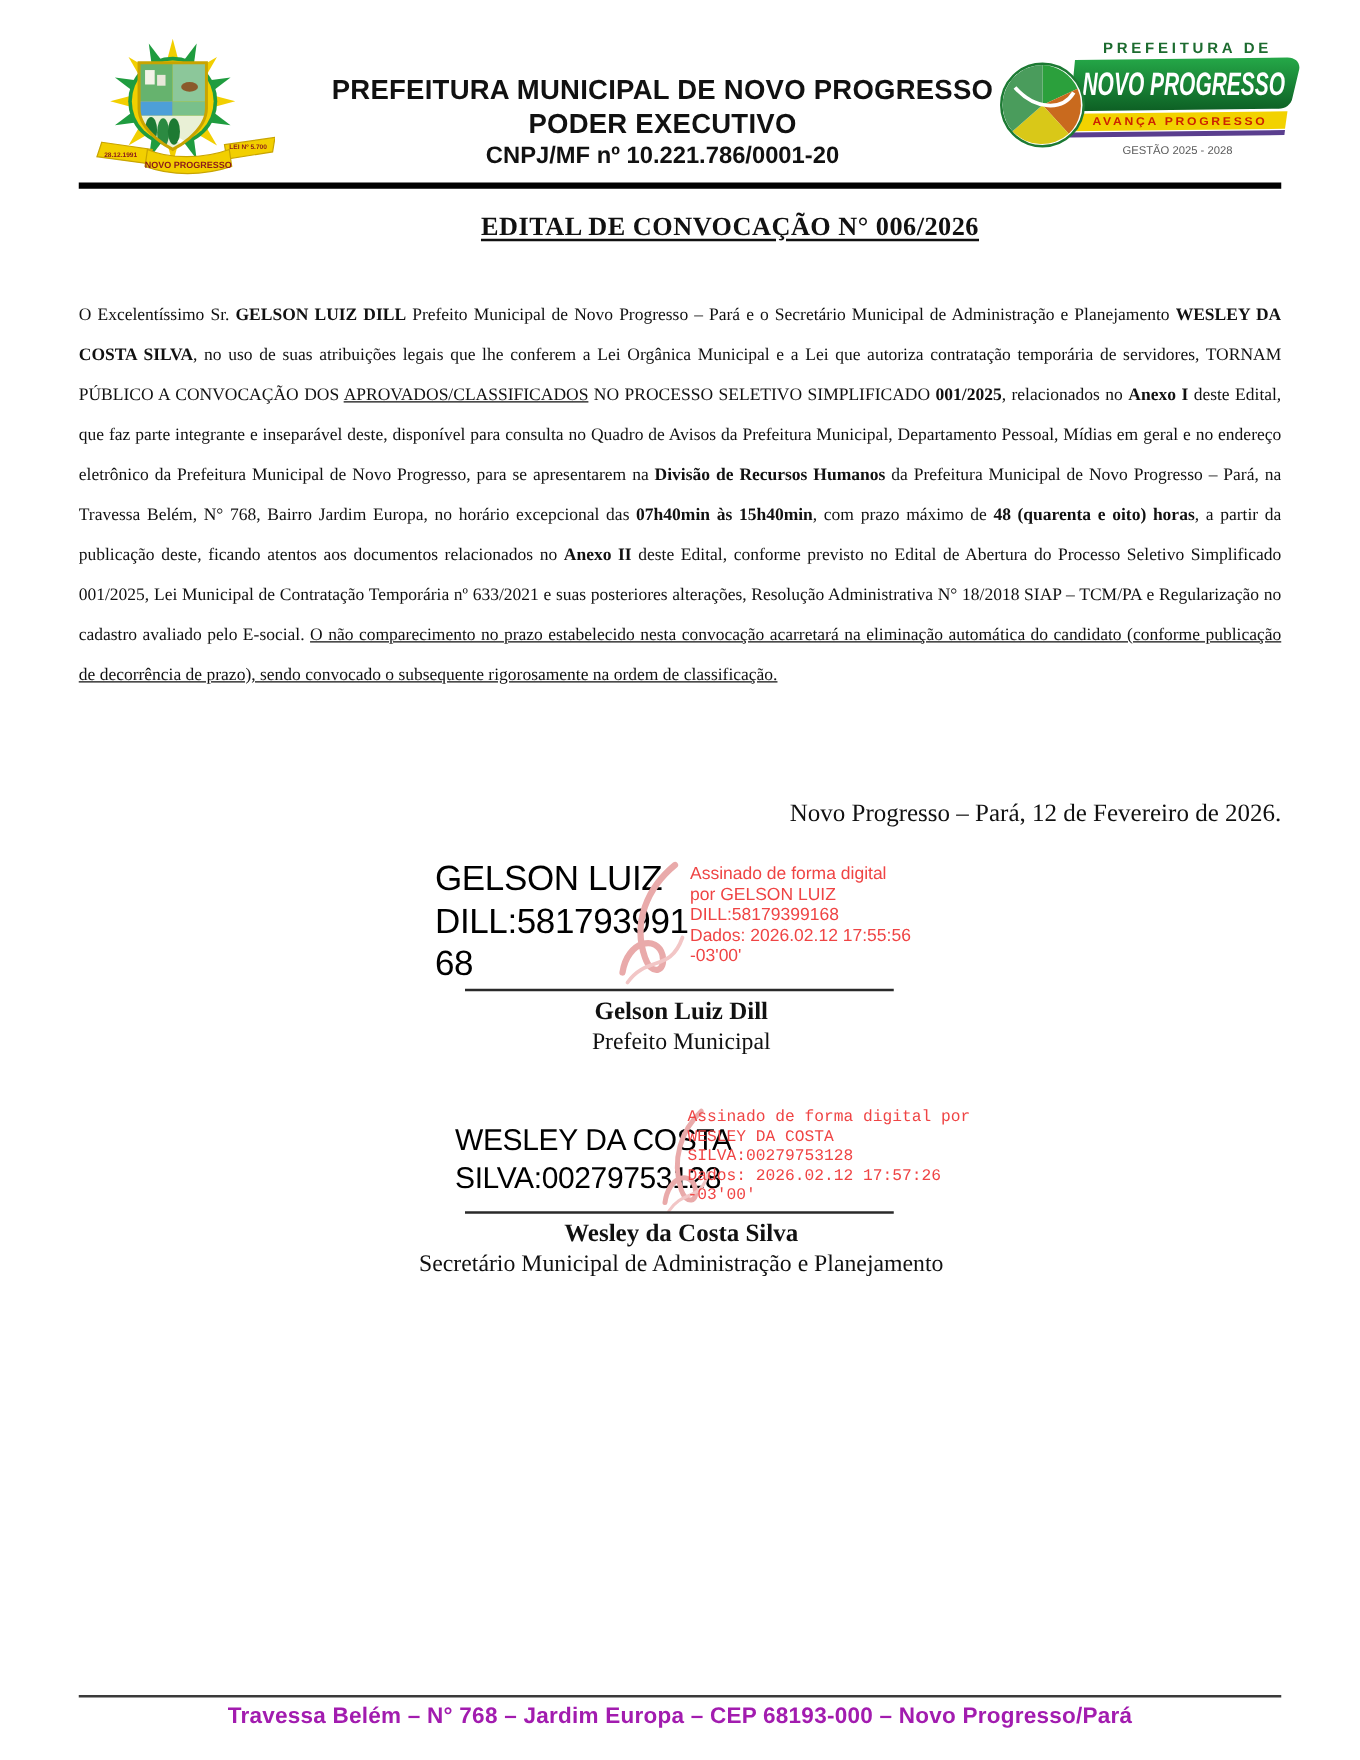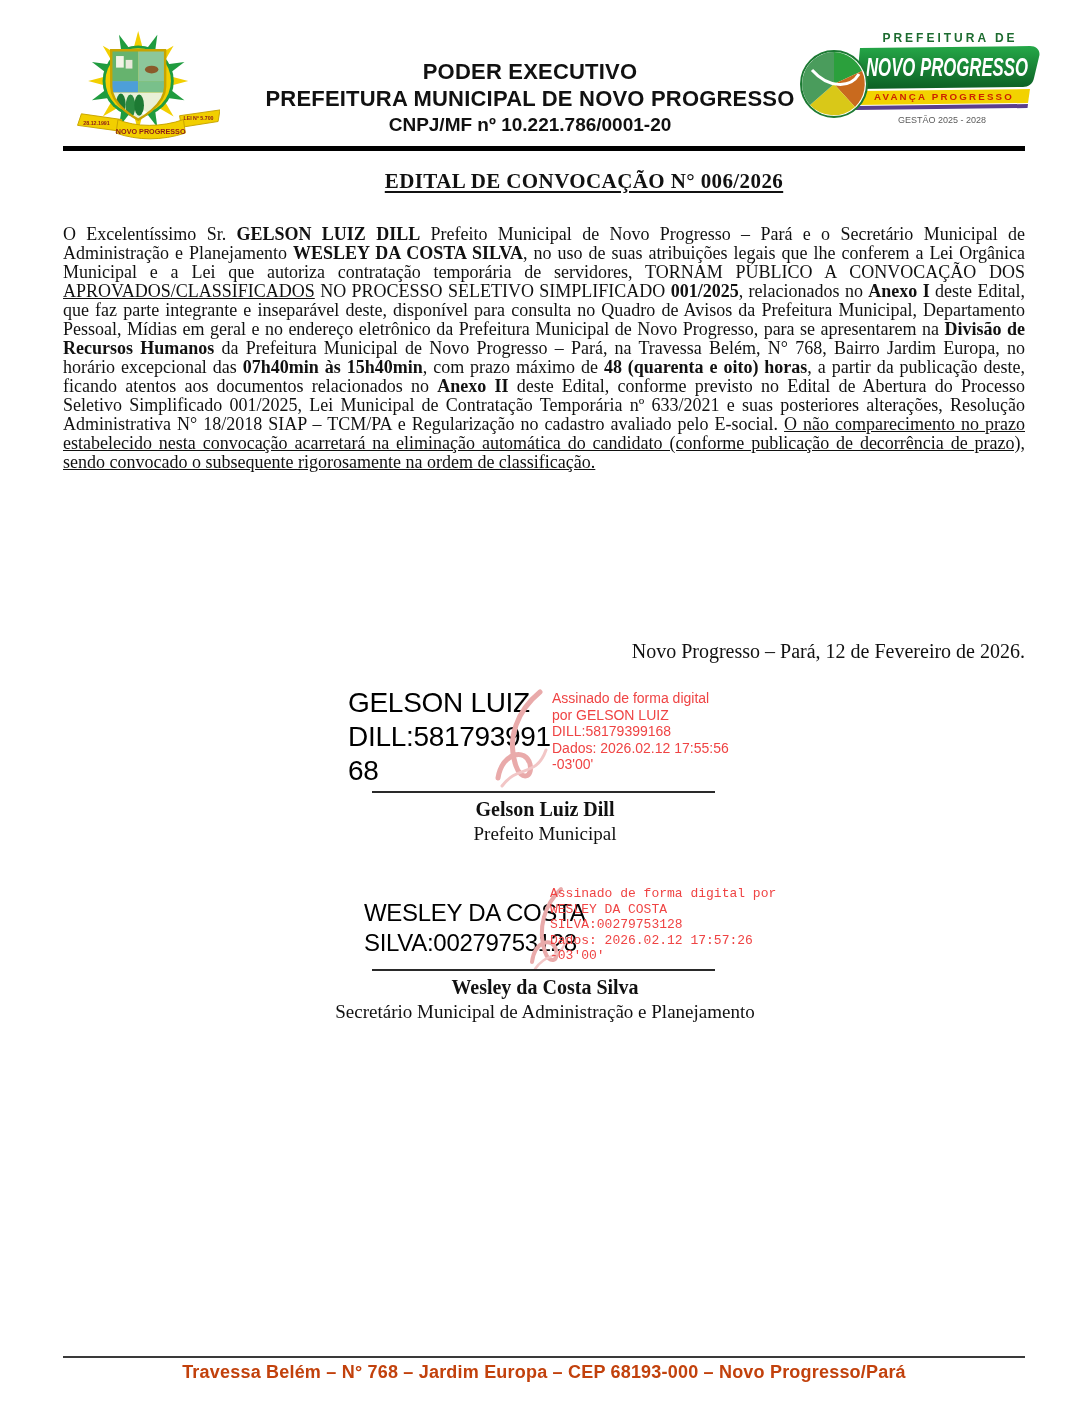--- a/index.html
+++ b/index.html
@@ -26,22 +26,22 @@
   
   .doc-title{
     position:absolute;left:0;top:169px;width:100%;
     text-align:center;font-size:21px;font-weight:bold;
     text-decoration:underline;text-decoration-thickness:2px;text-underline-offset:3px;
     letter-spacing:.4px;
     padding-left:40px;
   }
   
   .body-par{
-    position:absolute;left:63px;top:207px;width:962px;
-    font-size:18px;line-height:19px;text-align:justify;
+    position:absolute;left:63px;top:223px;width:962px;
+    font-size:14px;line-height:32px;text-align:justify;
   }
   .dateline{
     position:absolute;right:63px;top:640px;width:600px;
     text-align:right;font-size:20px;
   }
   
   .stamp-big{
     position:absolute;white-space:pre-line;
     font-family:"Liberation Sans","DejaVu Sans",sans-serif;
     color:#000000;
@@ -64,21 +64,21 @@
   .sig-id{position:absolute;text-align:center;}
   .sig1-id{left:300px;top:797px;width:490px;}
   .sig2-id{left:240px;top:975px;width:610px;}
   .sig-name{font-size:20px;font-weight:bold;line-height:25px;}
   .sig-role{font-size:19px;line-height:24px;}
   
   .footer-rule{position:absolute;left:63px;top:1356px;width:962px;height:0;border-top:2px solid #3a3a3a;}
   .footer-text{
     position:absolute;left:0;top:1362px;width:100%;text-align:center;
     font-family:"Liberation Sans","DejaVu Sans",sans-serif;
-    font-size:18px;font-weight:bold;letter-spacing:.2px;color:#c2410c;
+    font-size:18px;font-weight:bold;letter-spacing:.2px;color:#a21caf;
   }
 </style>
 </head>
 <body>
 
 <div class="page">
 
   <svg class="crest" viewBox="0 0 160 120" aria-hidden="true">
     <g>
       <g>
@@ -126,22 +126,22 @@
       <path d="M16,92 L58,98 L56,110 L12,104 Z" fill="#f2cf00" stroke="#c8a400" stroke-width="1"></path>
       <path d="M118,94 L160,88 L158,100 L120,106 Z" fill="#f2cf00" stroke="#c8a400" stroke-width="1"></path>
       <path d="M54,98 C72,106 100,106 122,98 L124,112 C100,120 74,120 52,112 Z" fill="#f2cf00" stroke="#c8a400" stroke-width="1"></path>
       <text x="18" y="104" font-size="5.5" fill="#8b1a1a">28.12.1991</text>
       <text x="122" y="98" font-size="5.5" fill="#8b1a1a">LEI Nº 5.700</text>
       <text x="88" y="113" font-size="7.5" fill="#8b1a1a" text-anchor="middle">NOVO PROGRESSO</text>
     </g>
   </svg>
 
   <div class="org-block">
+    <div class="org-line">PREFEITURA MUNICIPAL DE NOVO PROGRESSO</div>
     <div class="org-line">PODER EXECUTIVO</div>
-    <div class="org-line">PREFEITURA MUNICIPAL DE NOVO PROGRESSO</div>
     <div class="org-cnpj">CNPJ/MF nº 10.221.786/0001-20</div>
   </div>
 
   <svg class="brandlogo" viewBox="0 0 240 112" aria-hidden="true">
     <defs>
       <linearGradient id="gGreen" x1="0" y1="0" x2="0" y2="1">
         <stop offset="0" stop-color="#25a848"></stop>
           <stop offset="1" stop-color="#0d5f24"></stop>
       </linearGradient>
     </defs>

